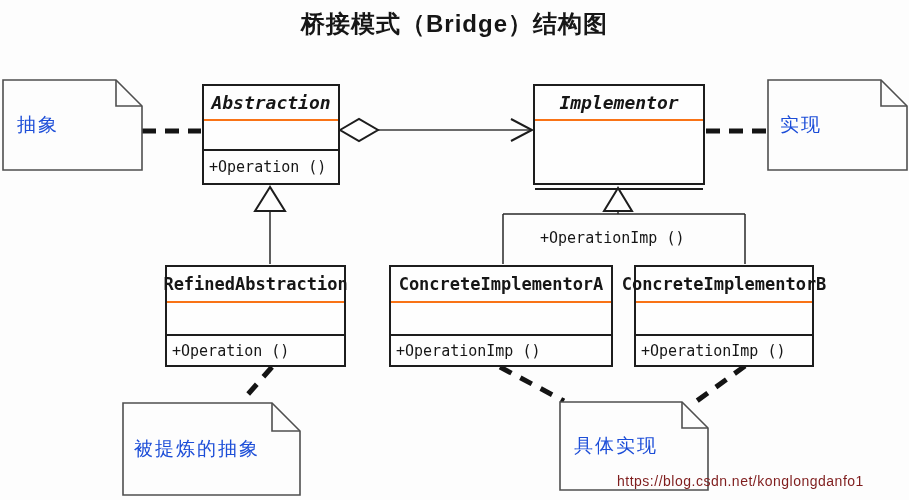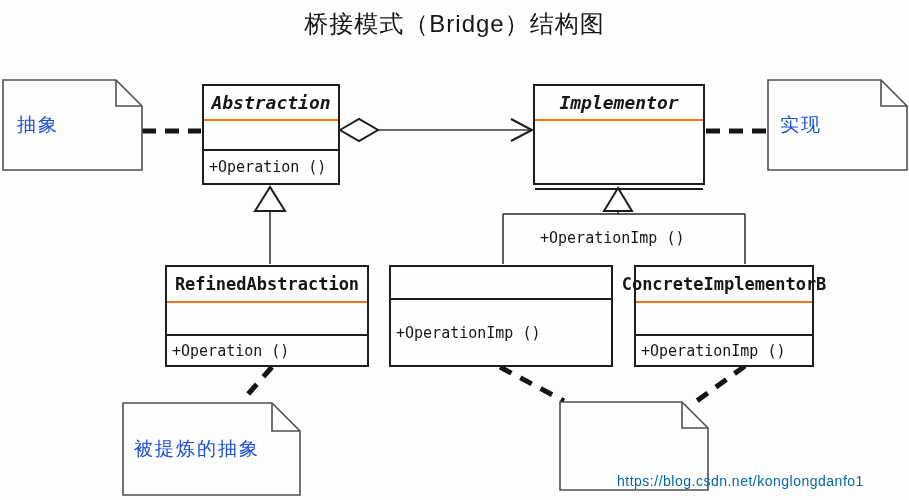--- a/index.html
+++ b/index.html
@@ -9,21 +9,21 @@
     height: 500px;
     background: #fdfdfd;
     overflow: hidden;
     font-family: "Liberation Sans", "DejaVu Sans", sans-serif;
   }
   #diagram-title {
     position: absolute;
     top: 8px; left: 0; width: 100%;
     text-align: center;
     font-size: 24px;
-    font-weight: normal;
+    font-weight: bold;
     color: #161616;
     letter-spacing: 1px;
   }
   svg.canvas {
     position: absolute;
     top: 0; left: 0;
     width: 909px; height: 500px;
   }
   .uml-class {
     position: absolute;
@@ -68,21 +68,21 @@
     color: #1d4ed8;
     letter-spacing: 2px;
     white-space: nowrap;
   }
   #watermark {
     position: absolute;
     left: 617px;
     top: 473px;
     width: 292px;
     font-size: 14px;
-    color: #0369a1;
+    color: #7f1d1d;
     letter-spacing: 0.5px;
     white-space: nowrap;
     z-index: 5;
   }
 </style>
 </head>
 <body>
 
 <div id="page">
 
@@ -121,40 +121,42 @@
     </g>
     <g>
       <path d="M560 402 H682 L708 428 V490 H560 Z" fill="#fdfdfd" stroke="#4f4f4f" stroke-width="1.6"></path>
       <path d="M682 402 V428 H708" fill="none" stroke="#4f4f4f" stroke-width="1.6"></path>
     </g>
   </svg>
 
   <div class="note-label" style="left:17px; top:80px; height:90px;">抽象</div>
   <div class="note-label" style="left:780px; top:80px; height:90px;text-align:center;">实现</div>
   <div class="note-label" style="left:134px; top:403px; height:92px;">被提炼的抽象</div>
+  <div class="note-label" style="left:574px; top:402px; height:88px;">具体实现</div>
 
   <div class="uml-class" style="left:202px; top:84px; width:138px; height:101px;">
     <div class="uml-class-name abstract">Abstraction</div>
     <div class="uml-class-attrs"></div>
     <div class="uml-class-methods">+Operation ()</div>
   </div>
 
   <div class="uml-class" style="left:533px; top:84px; width:172px; height:101px;gap:39px;">
     <div class="uml-class-name abstract">Implementor</div>
     <div class="uml-class-attrs"></div>
     <div class="uml-class-methods">+OperationImp ()</div>
   </div>
 
-  <div class="uml-class small-title" style="left:165px; top:265px; width:204px; height:102px;">
+  <div class="uml-class small-title" style="left:165px; top:265px; width:181px; height:102px;">
     <div class="uml-class-name">RefinedAbstraction</div>
     <div class="uml-class-attrs"></div>
     <div class="uml-class-methods">+Operation ()</div>
   </div>
 
   <div class="uml-class small-title" style="left:389px; top:265px; width:224px; height:102px;">
+    <div class="uml-class-name">ConcreteImplementorA</div>
     <div class="uml-class-attrs"></div>
     <div class="uml-class-methods">+OperationImp ()</div>
   </div>
 
   <div class="uml-class small-title" style="left:634px; top:265px; width:180px; height:102px;">
     <div class="uml-class-name">ConcreteImplementorB</div>
     <div class="uml-class-attrs"></div>
     <div class="uml-class-methods">+OperationImp ()</div>
   </div>
 

